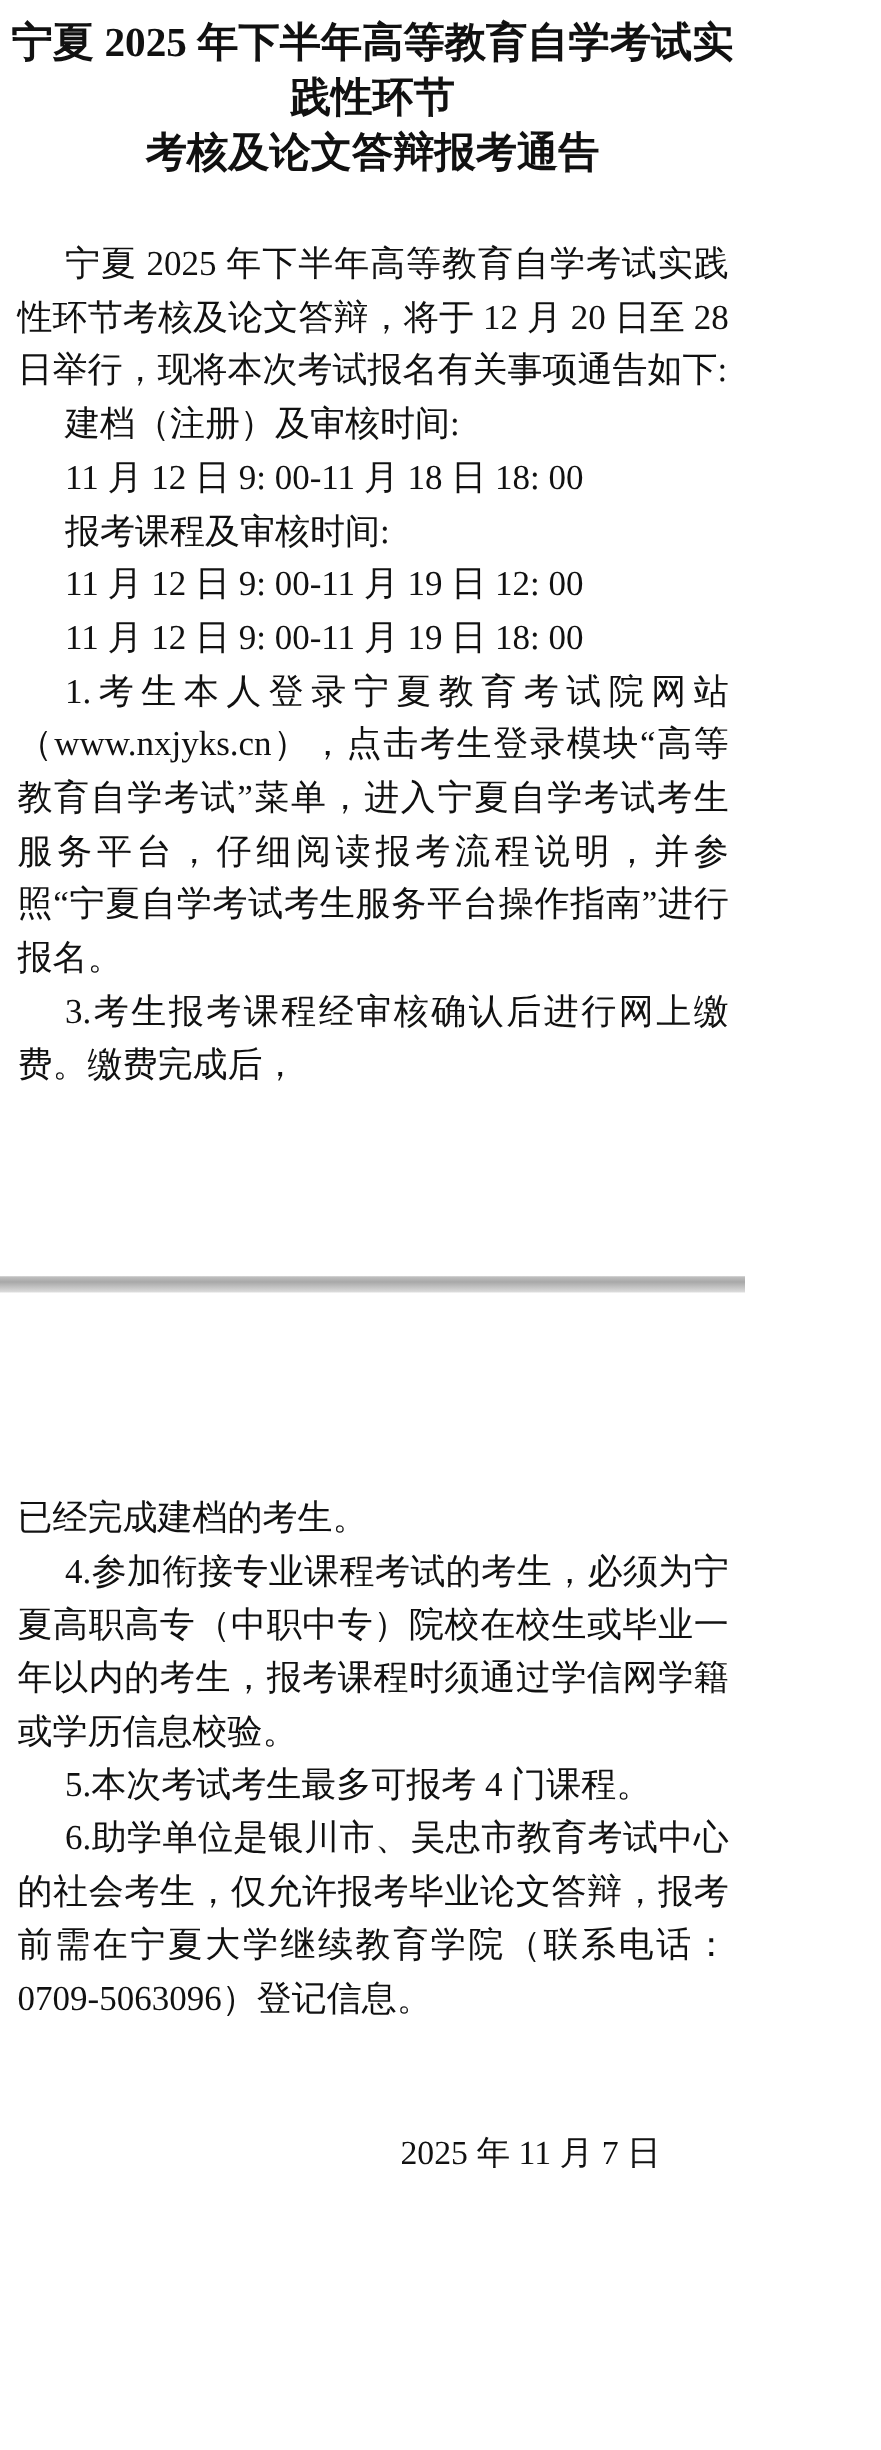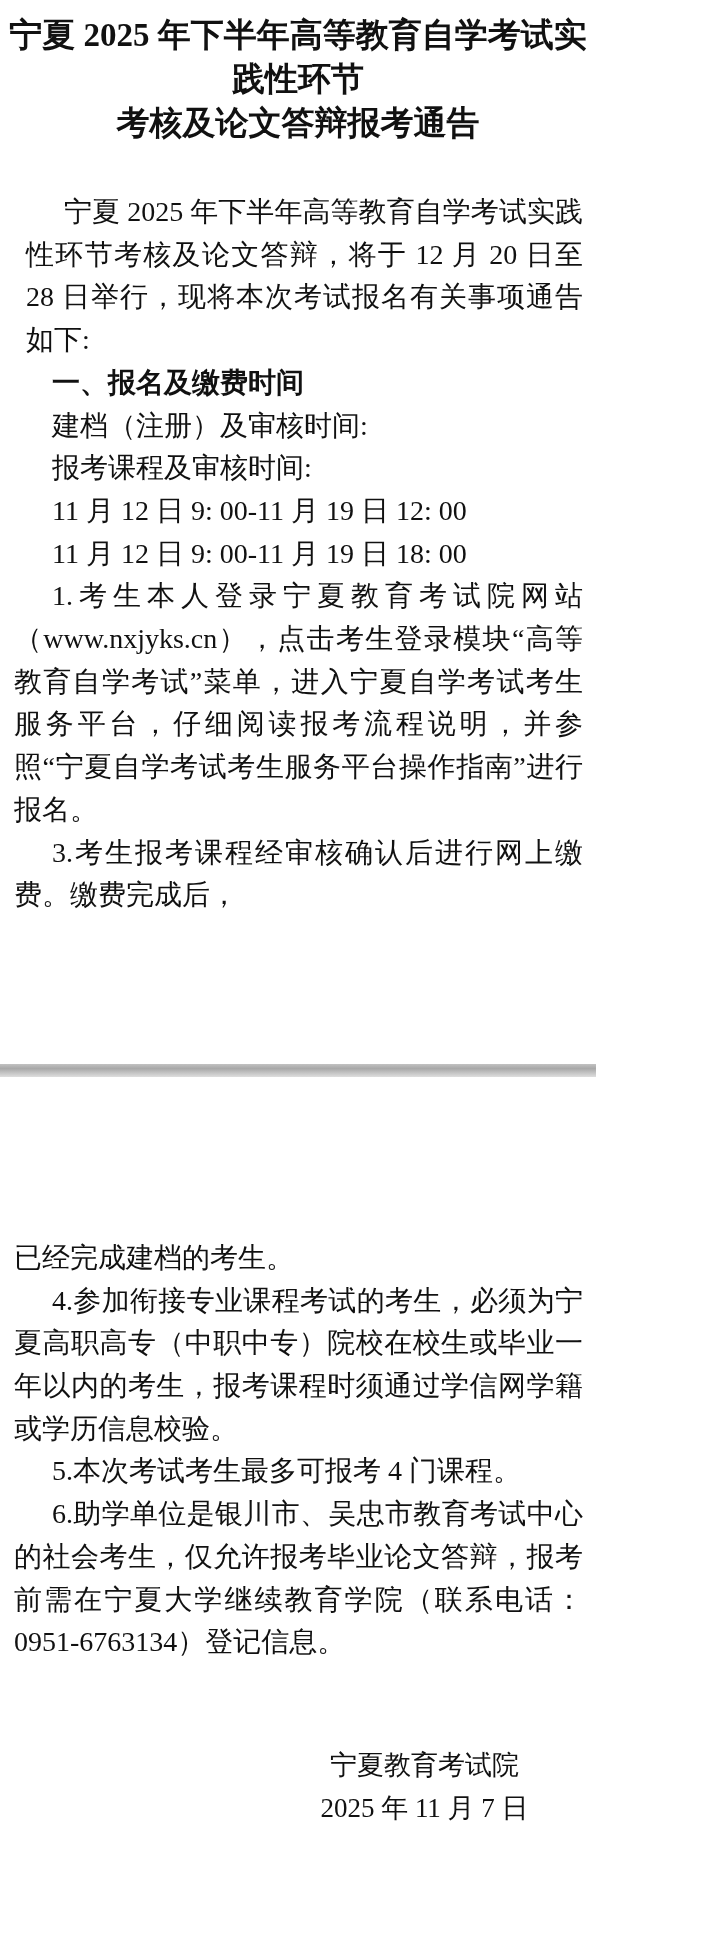--- a/index.html
+++ b/index.html
@@ -30,21 +30,21 @@
   }
   .content {
     margin: 0 13px 0 14px;
     font-size: 28px;
     line-height: 42.7px;
     text-align: justify;
   }
   .content.part-2 { margin-top: 160px; }
   .para { margin: 0; }
   .indent { text-indent: 38px; }
-  .intro { margin-top: 46px; margin-left: 12px; }
+  .intro { margin-top: 46px; }
   .heading {
     font-family: "Liberation Sans", "DejaVu Sans", sans-serif;
     font-weight: 700;
     font-size: 28px;
     line-height: 42.7px;
     text-indent: 38px;
     text-align: left;
   }
   .separator {
     height: 13px;
@@ -67,41 +67,40 @@
 <div class="page">
 
   <header class="title">
     <div>宁夏 2025 年下半年高等教育自学考试实践性环节</div>
     <div>考核及论文答辩报考通告</div>
   </header>
 
   <main class="content part-1">
     <p class="para indent intro">宁夏 2025 年下半年高等教育自学考试实践性环节考核及论文答辩，将于 12 月 20 日至 28 日举行，现将本次考试报名有关事项通告如下:</p>
 
-    <h2 class="heading">一、报名及缴费时间</h2>
 
     <p class="para indent">建档（注册）及审核时间:</p>
+    <p class="para indent">11 月 12 日 9: 00-11 月 18 日 18: 00</p>
 
     <p class="para indent">报考课程及审核时间:</p>
     <p class="para indent">11 月 12 日 9: 00-11 月 19 日 12: 00</p>
 
     <p class="para indent">11 月 12 日 9: 00-11 月 19 日 18: 00</p>
 
 
     <p class="para indent">1.考生本人登录宁夏教育考试院网站（www.nxjyks.cn），点击考生登录模块“高等教育自学考试”菜单，进入宁夏自学考试考生服务平台，仔细阅读报考流程说明，并参照“宁夏自学考试考生服务平台操作指南”进行报名。</p>
     <p class="para indent">3.考生报考课程经审核确认后进行网上缴费。缴费完成后，</p>
   </main>
 
   <div class="separator"></div>
 
   <main class="content part-2">
     <p class="para">已经完成建档的考生。</p>
     <p class="para indent">4.参加衔接专业课程考试的考生，必须为宁夏高职高专（中职中专）院校在校生或毕业一年以内的考生，报考课程时须通过学信网学籍或学历信息校验。</p>
     <p class="para indent">5.本次考试考生最多可报考 4 门课程。</p>
-    <p class="para indent">6.助学单位是银川市、吴忠市教育考试中心的社会考生，仅允许报考毕业论文答辩，报考前需在宁夏大学继续教育学院（联系电话：0951-6763134）登记信息。</p>
+    <p class="para indent">6.助学单位是银川市、吴忠市教育考试中心的社会考生，仅允许报考毕业论文答辩，报考前需在宁夏大学继续教育学院（联系电话：0709-5063096）登记信息。</p>
 
     <div class="signature-block">
-      <p class="sig-line">宁夏教育考试院</p>
       <p class="sig-line">2025 年 11 月 7 日</p>
     </div>
   </main>
 
 </div>
 
 </body></html>

